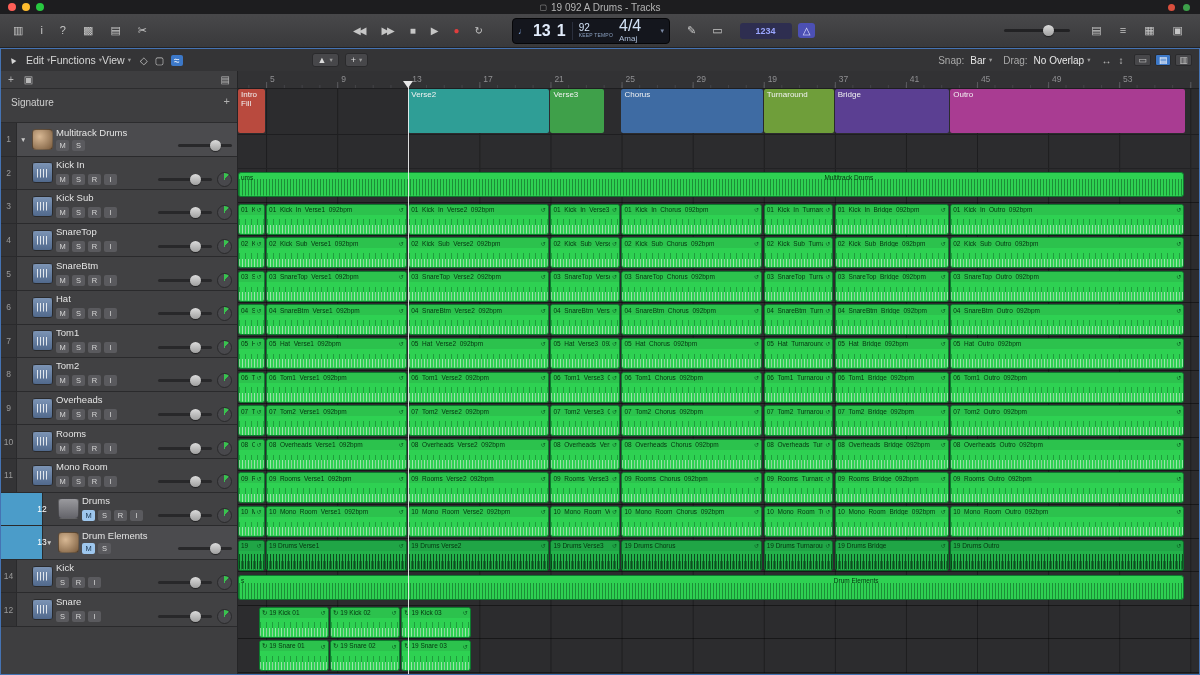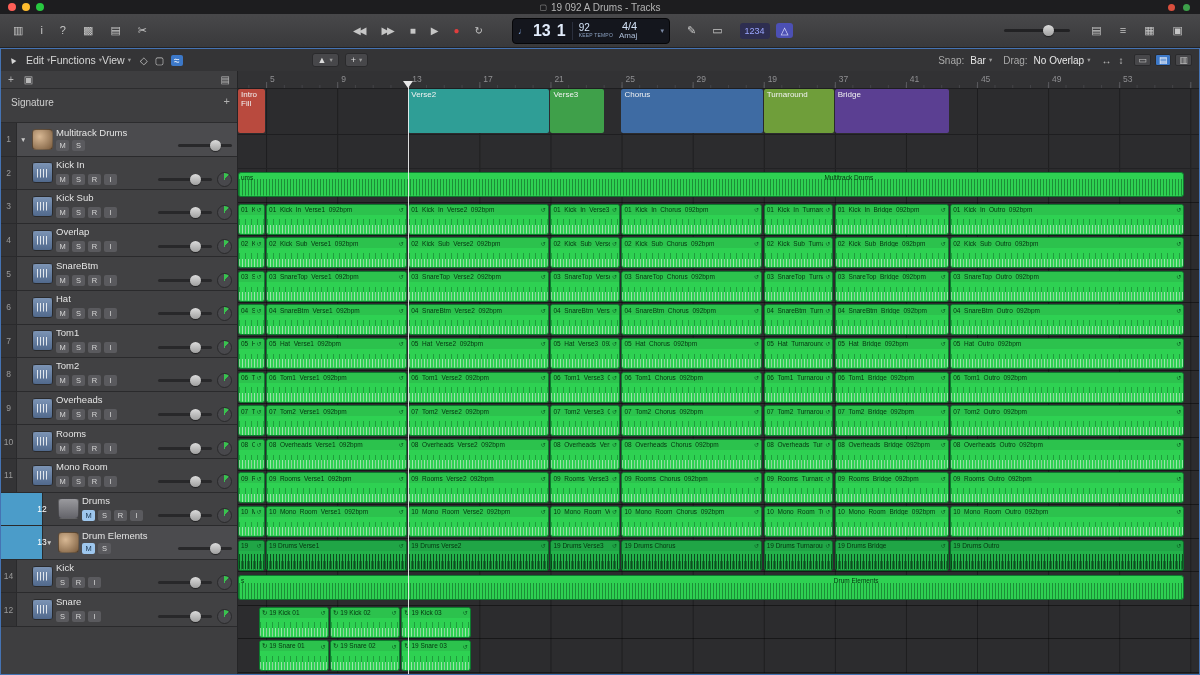--- a/index.html
+++ b/index.html
@@ -23,27 +23,27 @@
   #tb-left { display:flex; gap:11px; width:165px; }
   #tb-transport { display:flex; gap:11px; align-items:center; margin-left:175px; }
   #tb-transport .icnbtn { font-size:10px; letter-spacing:-2px; }
   .lcd { margin-left:28px; width:158px; height:26px; background:#14161d; border:1px solid #060608;
          border-radius:4px; display:flex; align-items:center; padding:0 5px; gap:6px; }
   .lcd-note { color:#7fa3d9; font-size:9px; }
   .lcd-big { font-size:16px; color:#e2ecfb; font-weight:bold; }
   .lcd-col { display:flex; flex-direction:column; line-height:1.05; }
   .lcd-tempo { font-size:10px; color:#d3e2f6; }
   .lcd-cap { font-size:5px; color:#8aa0c0; letter-spacing:.2px; }
-  .lcd-sig { font-size:11px; color:#d3e2f6;text-align:right; }
+  .lcd-sig { font-size:16px; color:#d3e2f6;text-align:right; }
   .lcd-key { font-size:8px; color:#aebfd9; }
   .lcd-chev { margin-left:auto; color:#7c8aa6; font-size:7px; }
   .lcd-div { width:1px; height:18px; background:#2a2f3d; }
   #tb-mid { display:flex; gap:10px; margin-left:14px; }
-  .countin { margin-left:14px; background:#2e2e50; color:#9aa6ff; font-size:9px; font-weight:normal;
-             padding:3px 5px; border-radius:3px; }
+  .countin { margin-left:14px; background:#2e2e50; color:#9aa6ff; font-size:9px; font-weight:bold;
+             padding:3px 16px; border-radius:3px; }
   .metro { margin-left:6px; background:#4c50b4; color:#e0e0ff; font-size:10px; padding:2px 5px; border-radius:3px; }
   .mvol { margin-left:auto; width:66px; height:3px; background:#222224; border-radius:2px; position:relative; }
   .mvol .sthumb { left:58%; }
   #tb-right { display:flex; gap:12px; margin-left:18px; padding-right:4px; }
 
   
   .workarea { height:627px; border:1px solid #4573b3; background:#2c2c2e; }
 
   
   .headerbar { height:22px; background:#343436; display:flex; align-items:center; gap:9px;
@@ -351,21 +351,21 @@
                   </div>
                 </div>
               </div>
             </div>
             <div class="trow">
               <div class="tnum">4</div>
               <div class="tbody2">
                 <span class="discsp"></span>
                 <div class="ticon audio-waveform-icon"></div>
                 <div class="tmain">
-                  <div class="tname">Overlap</div>
+                  <div class="tname">SnareTop</div>
                   <div class="tctl">
                     <span class="tbtn">M</span>
                     <span class="tbtn">S</span>
                     <span class="tbtn">R</span>
                     <span class="tbtn">I</span>
                     <div class="slider">
                       <span class="sthumb"></span>
                     </div>
                     <div class="knob"></div>
                   </div>
@@ -618,20 +618,23 @@
             </div>
             <div class="marker" style="left: 383.477px; width: 141.16px; background: rgb(62, 107, 163);">
               <span class="mlabel">Chorus</span>
             </div>
             <div class="marker" style="left: 525.637px; width: 70.08px; background: rgb(111, 158, 58);">
               <span class="mlabel">Turnaround</span>
             </div>
             <div class="marker" style="left: 596.717px; width: 114.505px; background: rgb(91, 63, 146);">
               <span class="mlabel">Bridge</span>
             </div>
+            <div class="marker" style="left: 712.222px; width: 234.452px; background: rgb(169, 60, 146);">
+              <span class="mlabel">Outro</span>
+            </div>
           </div>
         <div class="siglane gridbg"></div>
         <div id="lanes" class="gridbg">
             <div class="lane">
               <div class="region folder" style="left: 0px; width: 946.174px;">
                 <span class="fclip">ums</span>
                 <span class="flabel" style="left: 62%;">Multitrack Drums</span>
                 <div class="folderbody"></div>
               </div>
             </div>

